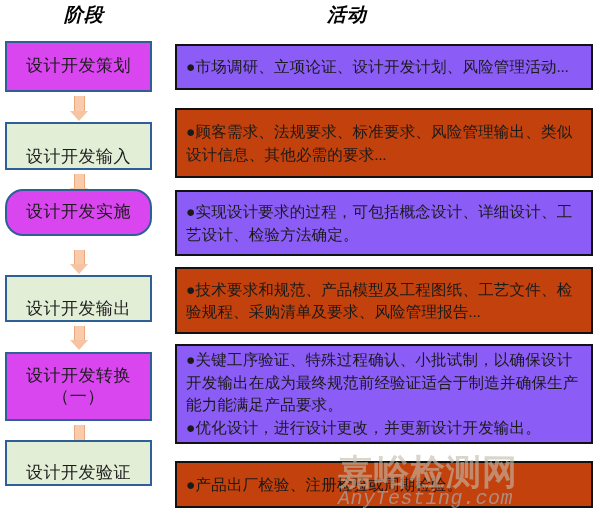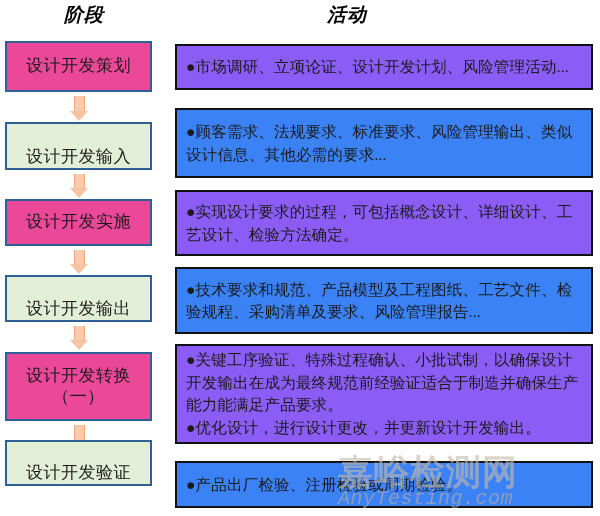--- a/index.html
+++ b/index.html
@@ -44,21 +44,21 @@
     display: flex;
     align-items: center;
     justify-content: center;
     text-align: center;
     font-family: "Liberation Serif", "DejaVu Serif", serif;
     font-size: 17px;
     color: #1a1a1a;
     line-height: 1.22;
     letter-spacing: 0.5px;
   }
-  .stage-blue  { background: #ec4899; }
+  .stage-blue  { background: #d946ef; }
   .stage-green { background: #e2eed6; align-items: flex-end; }
   .stage-label { display: block; padding: 0 2px; }
 
   
   .arrow {
     position: absolute;
     left: 70px;
     width: 18px;
   }
   .arrow .shaft {
@@ -89,21 +89,21 @@
     font-family: "Liberation Serif", "DejaVu Serif", serif;
     font-size: 15.5px;
     color: #1a1a1a;
     line-height: 1.45;
     letter-spacing: 0.2px;
     display: flex;
     flex-direction: column;
     justify-content: center;
   }
   .act-blue  { background: #8b5cf6; }
-  .act-green { background: #3b82f6; font-family: Liberation Serif, serif; }
+  .act-green { background: #c2410c; font-family: Liberation Serif, serif; }
   .activity-line { margin: 0; text-indent: 0; }
   .activity-line + .activity-line { margin-top: 1px; }
 
   
   #watermark {
     position: absolute;
     right: 6px;
     bottom: 6px;
     text-align: left;
     pointer-events: none;
@@ -154,21 +154,21 @@
   </div>
   <div class="activity-box act-green" style="top:108px; height:70px;">
     <p class="activity-line">●顾客需求、法规要求、标准要求、风险管理输出、类似设计信息、其他必需的要求...</p>
   </div>
 
   <div class="arrow" style="top:174px;">
     <div class="shaft" style="height:14px;"></div>
     <div class="head"></div>
   </div>
 
-  <div class="stage-box stage-blue" style="top:199px; height:47px;">
+  <div class="stage-box stage-blue" style="top:189px; height:47px;border-radius:18px;">
     <span class="stage-label">设计开发实施</span>
   </div>
   <div class="activity-box act-blue" style="top:190px; height:66px;">
     <p class="activity-line">●实现设计要求的过程，可包括概念设计、详细设计、工艺设计、检验方法确定。</p>
   </div>
 
   <div class="arrow" style="top:250px;">
     <div class="shaft" style="height:14px;"></div>
     <div class="head"></div>
   </div>

